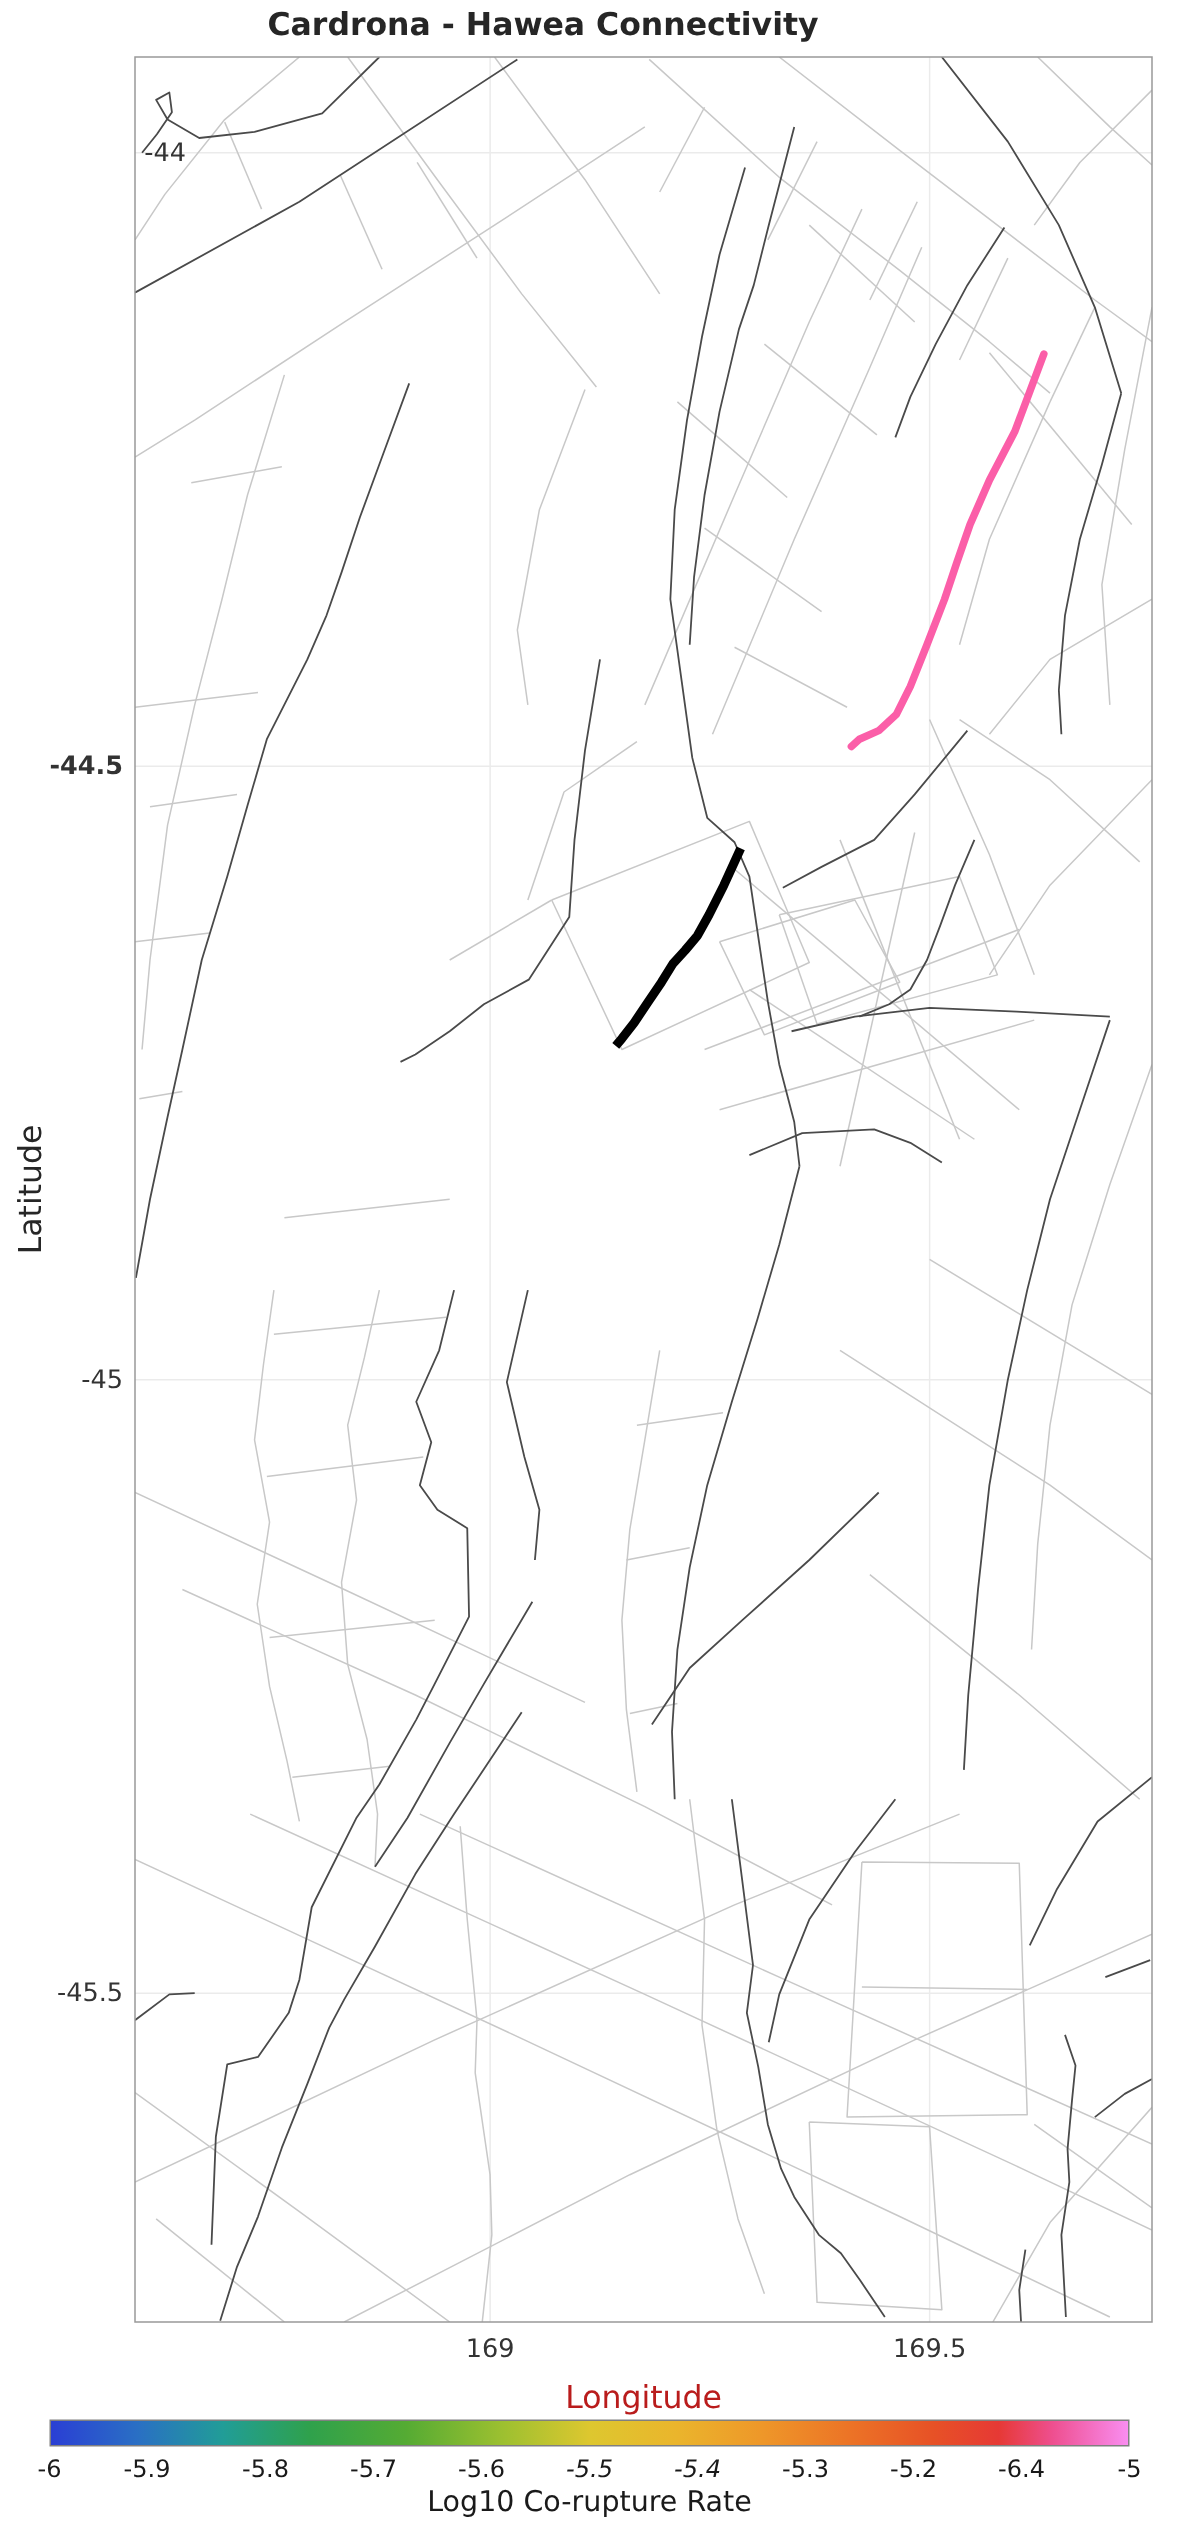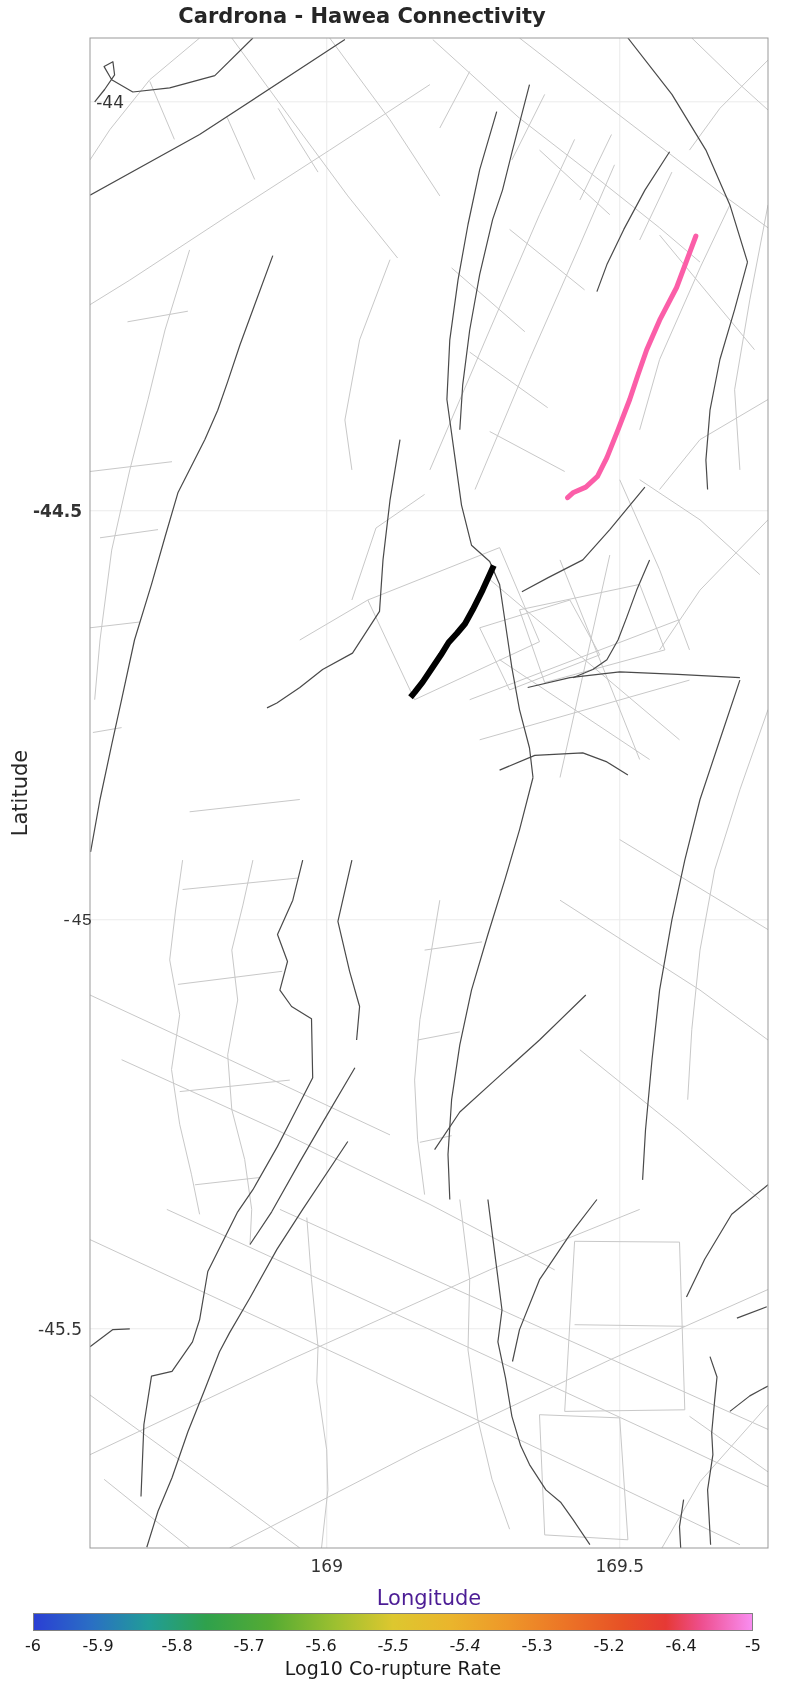--- a/index.html
+++ b/index.html
@@ -3,21 +3,21 @@
 <meta charset="utf-8">
 <style>
   html,body{margin:0;padding:0;background:#ffffff;}
   body{width:800px;height:1695px;position:relative;overflow:hidden;
        font-family:"DejaVu Sans","Liberation Sans",sans-serif;color:#262626;}
   .abs{position:absolute;}
   #fig-title{top:4px;left:0;width:724px;text-align:center;font-size:21px;font-weight:bold;color:#262626;}
   #plot-svg{top:0;left:0;}
   .xtick-label{top:1556px;transform:translateX(-50%);font-size:17px;color:#333;}
   .ytick-label{transform:translate(-100%,-50%);font-size:17px;color:#333;}
-  #x-axis-label{top:1586px;left:429px;transform:translateX(-50%);font-size:21px;color:#4c1d95;}
+  #x-axis-label{top:1586px;left:429px;transform:translateX(-50%);font-size:21px;color:#b91c1c;}
   #y-axis-label{top:793px;left:20px;transform:translate(-50%,-50%) rotate(-90deg);font-size:21px;color:#262626;white-space:nowrap;}
   #colorbar{top:1613px;left:33px;width:720px;height:18px;border:1px solid #808080;box-sizing:border-box;}
   .cbar-tick{top:1636px;transform:translateX(-50%);font-size:16px;color:#1a1a1a;}
   #colorbar-label{top:1657px;left:393px;transform:translateX(-50%);font-size:19px;color:#1a1a1a;}
 </style>
 </head>
 <body>
 
 <div class="abs" id="fig-title">Cardrona - Hawea Connectivity</div>
 
@@ -156,21 +156,21 @@
 <div class="abs" id="x-axis-label">Longitude</div>
 <div class="abs" id="y-axis-label">Latitude</div>
 
 <div class="abs" id="colorbar" style="background: linear-gradient(to right, rgb(42, 63, 212) 0%, rgb(42, 111, 196) 8%, rgb(33, 157, 151) 16%, rgb(47, 161, 76) 24%, rgb(85, 171, 51) 33%, rgb(157, 192, 48) 42%, rgb(221, 199, 47) 50%, rgb(234, 181, 44) 58%, rgb(238, 151, 41) 66%, rgb(236, 116, 38) 74%, rgb(231, 81, 38) 82%, rgb(230, 57, 53) 88%, rgb(238, 79, 143) 93%, rgb(249, 141, 240) 100%);"></div>
 <div class="abs" id="colorbar-label">Log10 Co-rupture Rate</div>
 
 <div class="abs xtick-label" style="left: 326.743px;">169</div>
 <div class="abs xtick-label" style="left: 619.742px;">169.5</div>
 <div class="abs ytick-label" style="left: 82px; top: 101.803px; margin-left: 42px;">-44</div>
 <div class="abs ytick-label" style="left: 82px; top: 510.795px; font-weight: bold;">-44.5</div>
-<div class="abs ytick-label" style="left: 92px; top: 919.788px; font-family: Liberation Mono, monospace;">-45</div>
+<div class="abs ytick-label" style="left: 82px; top: 919.788px;">-45</div>
 <div class="abs ytick-label" style="left: 82px; top: 1328.78px;">-45.5</div>
 <div class="abs cbar-tick" style="left: 33px;">-6</div>
 <div class="abs cbar-tick" style="left: 98px;">-5.9</div>
 <div class="abs cbar-tick" style="left: 177px;">-5.8</div>
 <div class="abs cbar-tick" style="left: 249px;">-5.7</div>
 <div class="abs cbar-tick" style="left: 321px;">-5.6</div>
 <div class="abs cbar-tick" style="left: 393px; font-style: italic;">-5.5</div>
 <div class="abs cbar-tick" style="left: 465px; font-style: italic;">-5.4</div>
 <div class="abs cbar-tick" style="left: 537px;">-5.3</div>
 <div class="abs cbar-tick" style="left: 609px;">-5.2</div>

